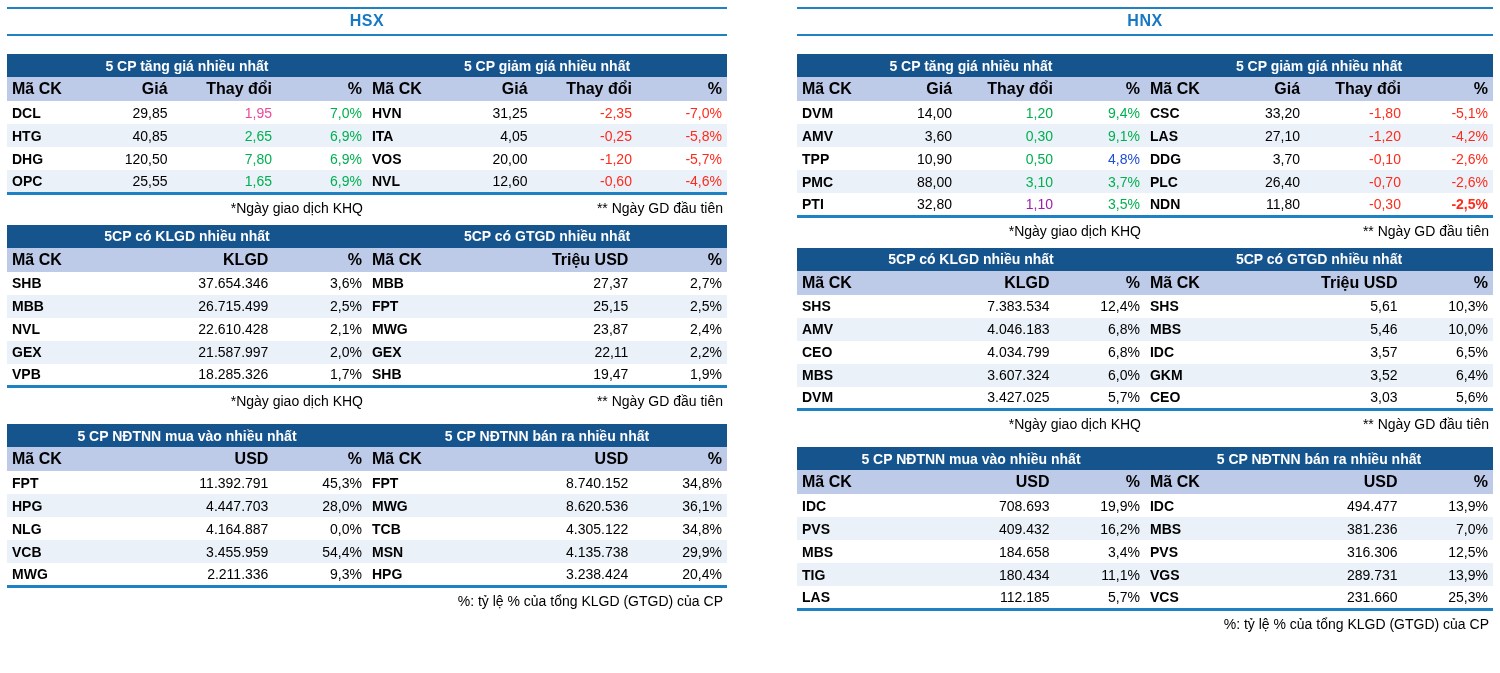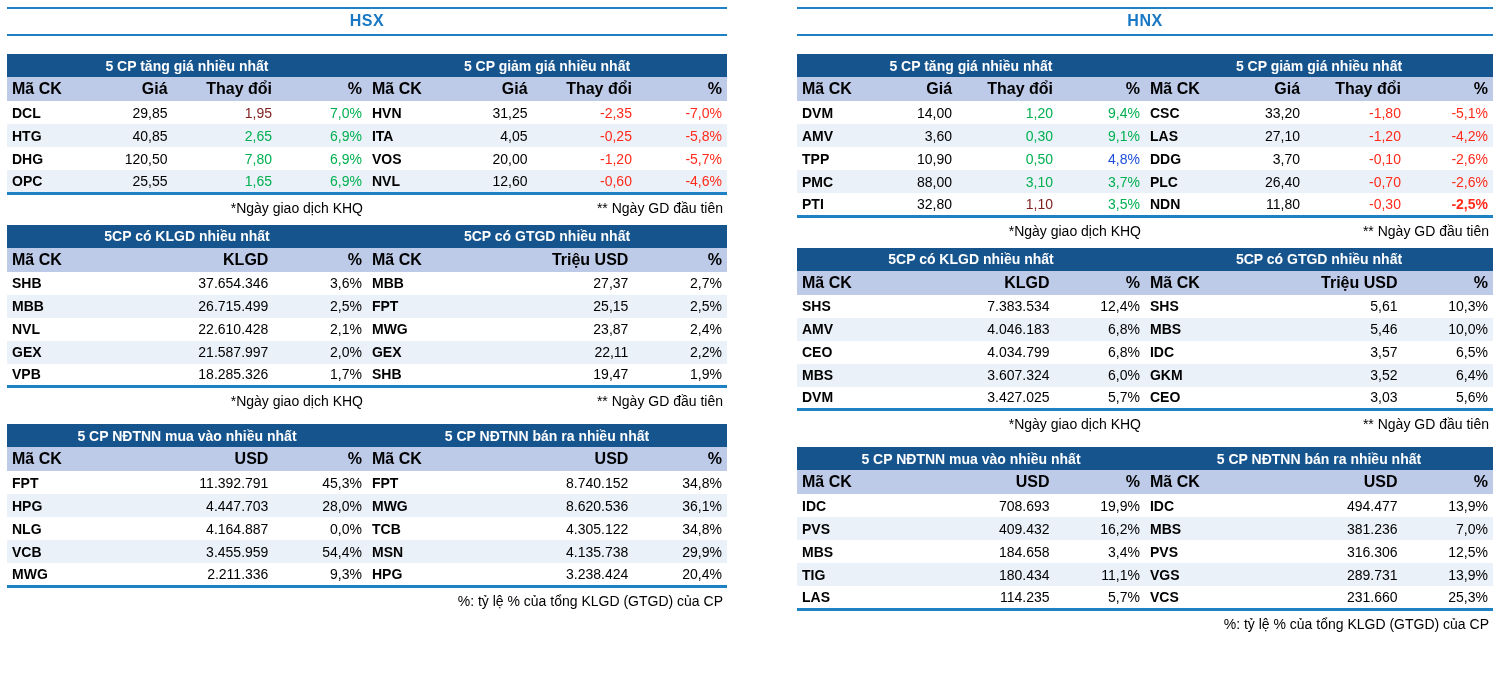--- a/index.html
+++ b/index.html
@@ -82,21 +82,21 @@
             <th class="first">Mã CK</th>
             <th>Giá</th>
             <th>Thay đổi</th>
             <th>%</th>
           </tr>
         </thead>
         <tbody>
           <tr>
             <td class="ticker">DCL</td>
             <td>29,85</td>
-            <td style="color: #7f1d1d;">1,95</td>
+            <td style="color: #ec4899;">1,95</td>
             <td style="color: rgb(0, 176, 80);">7,0%</td>
             <td class="ticker">HVN</td>
             <td>31,25</td>
             <td style="color: rgb(255, 42, 26);">-2,35</td>
             <td style="color: rgb(255, 42, 26);">-7,0%</td>
           </tr>
           <tr>
             <td class="ticker">HTG</td>
             <td>40,85</td>
             <td style="color: rgb(0, 176, 80);">2,65</td>
@@ -340,21 +340,21 @@
             <td style="color: rgb(0, 176, 80);">3,10</td>
             <td style="color: rgb(0, 176, 80);">3,7%</td>
             <td class="ticker">PLC</td>
             <td>26,40</td>
             <td style="color: rgb(255, 42, 26);">-0,70</td>
             <td style="color: rgb(255, 42, 26);">-2,6%</td>
           </tr>
           <tr>
             <td class="ticker">PTI</td>
             <td>32,80</td>
-            <td style="color: #7f1d1d;">1,10</td>
+            <td style="color: #a21caf;">1,10</td>
             <td style="color: rgb(0, 176, 80);">3,5%</td>
             <td class="ticker">NDN</td>
             <td>11,80</td>
             <td style="color: rgb(255, 42, 26);">-0,30</td>
             <td style="color: rgb(255, 42, 26); font-weight: bold;">-2,5%</td>
           </tr>
         </tbody>
       </table>
       <div class="fnrow">
         <span class="fn">*Ngày giao dịch KHQ</span>
@@ -481,21 +481,21 @@
           <tr>
             <td class="ticker">TIG</td>
             <td>180.434</td>
             <td>11,1%</td>
             <td class="ticker">VGS</td>
             <td>289.731</td>
             <td>13,9%</td>
           </tr>
           <tr>
             <td class="ticker">LAS</td>
-            <td>114.235</td>
+            <td>112.185</td>
             <td>5,7%</td>
             <td class="ticker">VCS</td>
             <td>231.660</td>
             <td>25,3%</td>
           </tr>
         </tbody>
       </table>
       <div class="fnrow single">
         <span class="fn">%: tỷ lệ % của tổng KLGD (GTGD) của CP</span>
       </div>

